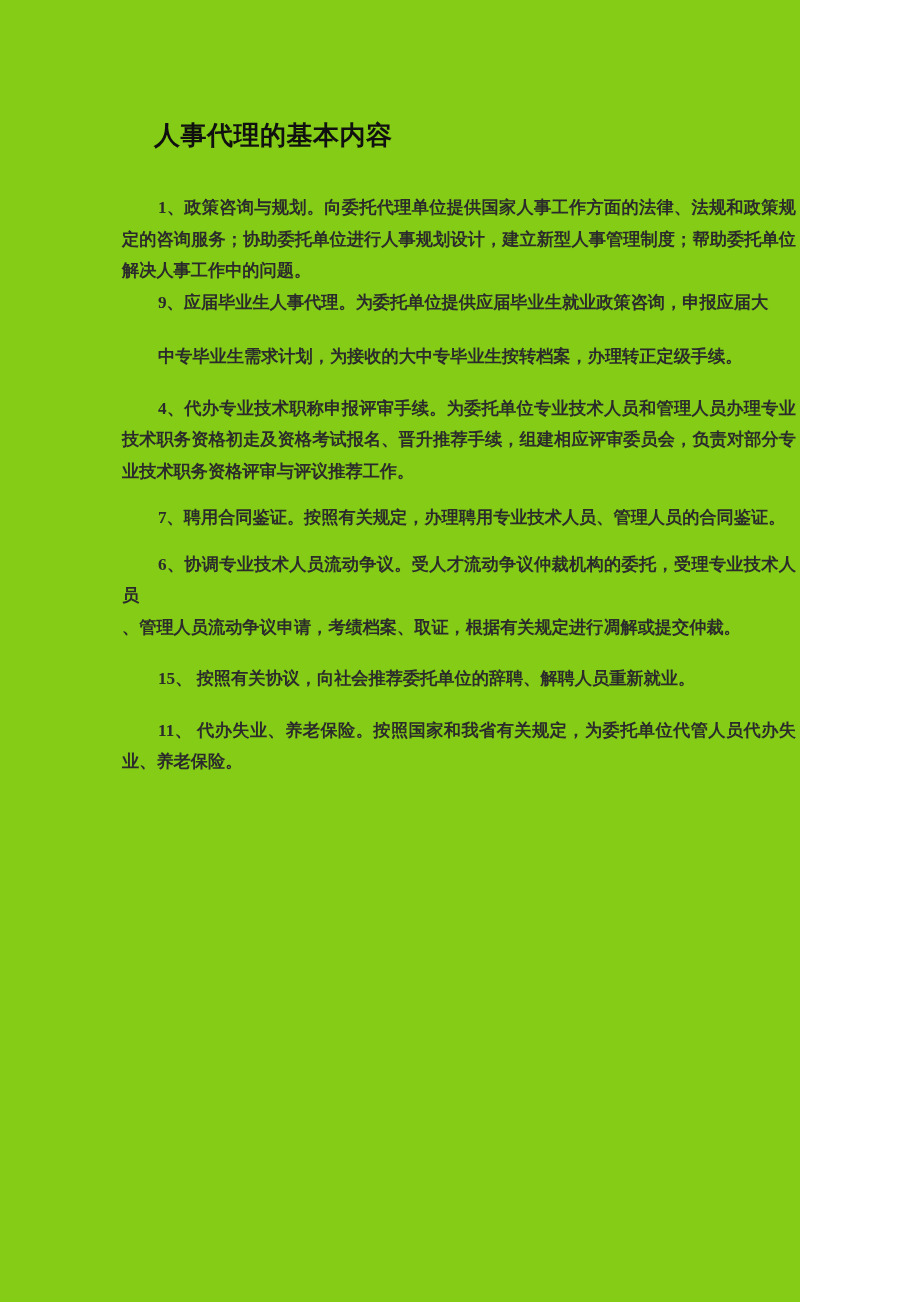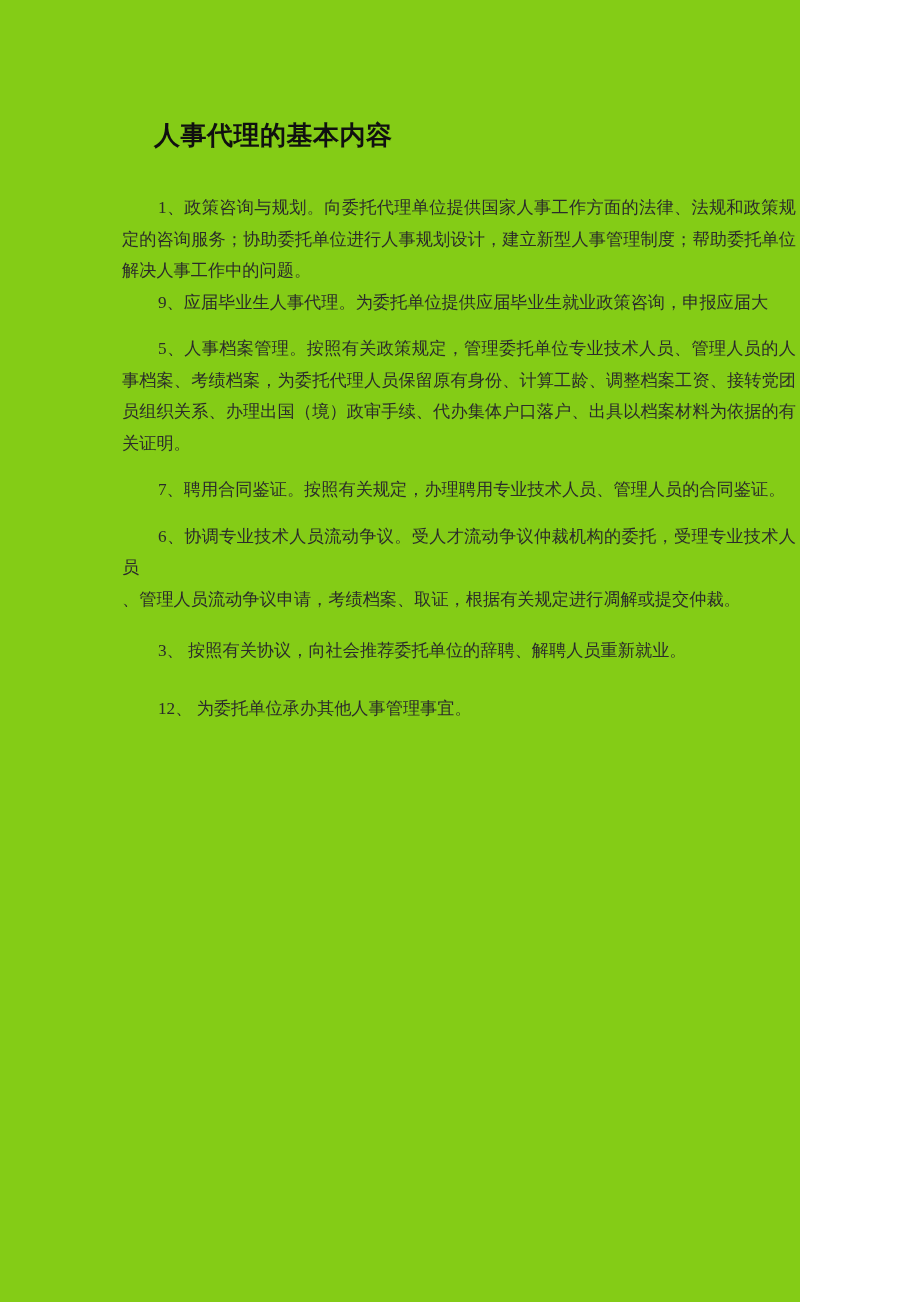--- a/index.html
+++ b/index.html
@@ -45,20 +45,21 @@
     font-family: "Liberation Serif", "DejaVu Serif", serif;
     font-size: 17.2px;
     line-height: 31.5px;
     color: #2b2b2b;
     text-align: justify;
     text-justify: inter-character;
     margin: 0;
     padding: 0;
     text-indent: 36px;
     word-break: break-all;
+    font-weight: bold;
     -webkit-font-smoothing: antialiased;
   }
 
   
   .gap-first   { margin-top: 40px; }
   .gap-normal  { margin-top: 15px; }
   .gap-wide    { margin-top: 20px; }
   .gap-xwide   { margin-top: 26px; }
 
   
@@ -75,32 +76,33 @@
 
   <div class="doc-body">
 
     <h1 class="doc-title">人事代理的基本内容</h1>
 
     <p class="para gap-first">1、政策咨询与规划。向委托代理单位提供国家人事工作方面的法律、法规和政策规定的咨询服务；协助委托单位进行人事规划设计，建立新型人事管理制度；帮助委托单位解决人事工作中的问题。</p>
 
 
     <p class="para split-line gap-wide">9、应届毕业生人事代理。为委托单位提供应届毕业生就业政策咨询，申报应届大</p>
 
+    <p class="para split-line second">中专毕业生需求计划，为接收的大中专毕业生按转档案，办理转正定级手续。</p>
 
+    <p class="para gap-wide">4、代办专业技术职称申报评审手续。为委托单位专业技术人员和管理人员办理专业技术职务资格初走及资格考试报名、晋升推荐手续，组建相应评审委员会，负责对部分专业技术职务资格评审与评议推荐工作。</p>
 
-    <p class="para gap-normal">5、人事档案管理。按照有关政策规定，管理委托单位专业技术人员、管理人员的人事档案、考绩档案，为委托代理人员保留原有身份、计算工龄、调整档案工资、接转党团员组织关系、办理出国（境）政审手续、代办集体户口落户、出具以档案材料为依据的有关证明。</p>
 
 
     <p class="para gap-normal">7、聘用合同鉴证。按照有关规定，办理聘用专业技术人员、管理人员的合同鉴证。</p>
 
     <p class="para gap-normal">6、协调专业技术人员流动争议。受人才流动争议仲裁机构的委托，受理专业技术人 员</p>
 
     <p class="para no-indent">、管理人员流动争议申请，考绩档案、取证，根据有关规定进行凋解或提交仲裁。</p>
 
 
-    <p class="para gap-wide">3、 按照有关协议，向社会推荐委托单位的辞聘、解聘人员重新就业。</p>
+    <p class="para gap-wide">15、 按照有关协议，向社会推荐委托单位的辞聘、解聘人员重新就业。</p>
 
+    <p class="para gap-wide">11、 代办失业、养老保险。按照国家和我省有关规定，为委托单位代管人员代办失业、养老保险。</p>
 
-    <p class="para gap-xwide">12、 为委托单位承办其他人事管理事宜。</p>
 
   </div>
 
 </div>
 
 </body></html>

